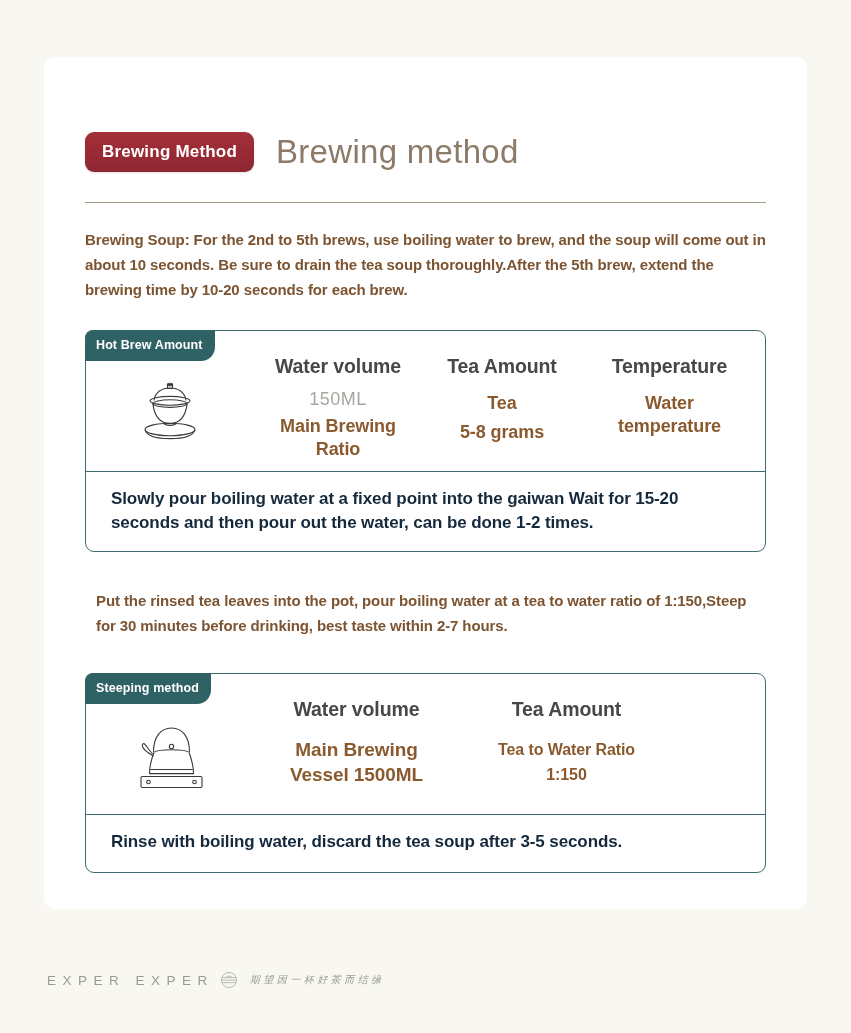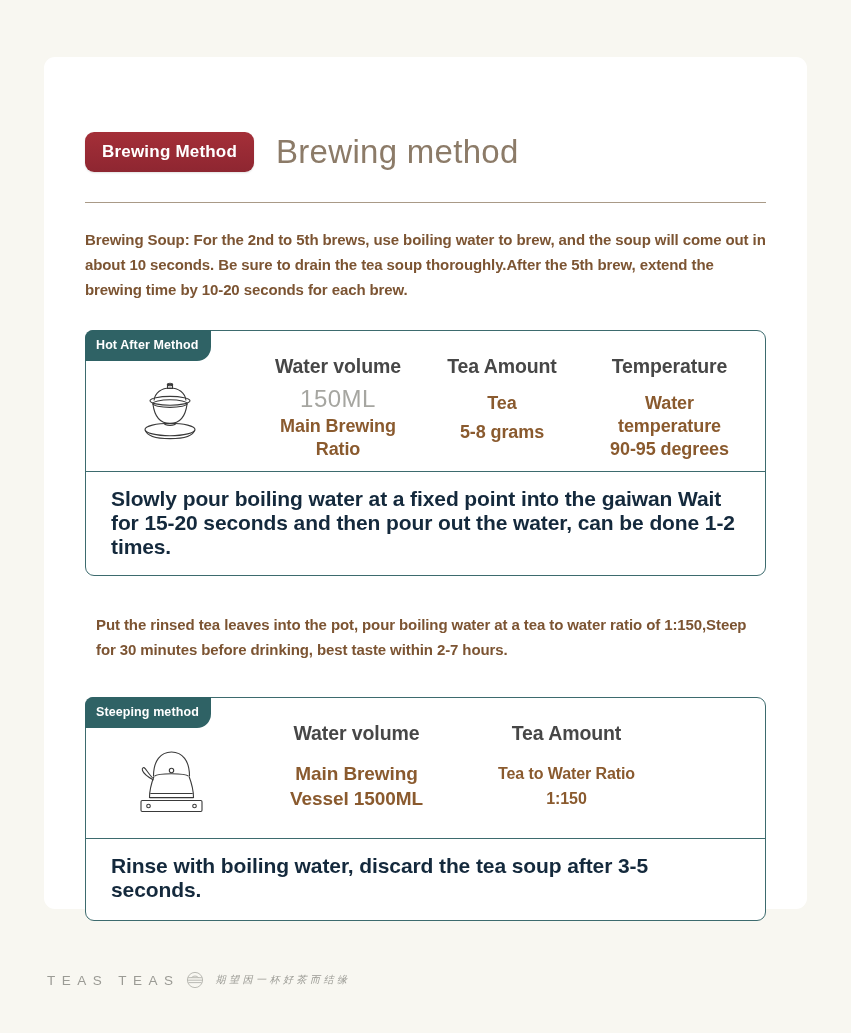--- a/index.html
+++ b/index.html
@@ -147,36 +147,36 @@
     font-size: 18px;
     font-weight: bold;
     color: #8a5a2e;
     line-height: 23px;
     letter-spacing: -0.1px;
   }
 
   .col-val.light {
     color: #a6a6a1;
     font-weight: normal;
-    font-size: 24px;
+    font-size: 18px;
     letter-spacing: 0.5px;
     margin-top: 9px;
     line-height: 24px;
   }
 
   .col-val .sub { display: block; }
 
   .card-foot {
     border-top: 1.5px solid #3d6b6e;
     padding: 15px 22px 16px 25px;
   }
 
   .card-foot-text {
     color: #14293c;
-    font-size: 21px;
+    font-size: 17px;
     font-weight: bold;
     line-height: 24px;
     letter-spacing: -0.1px;
   }
 
   
   .c1-col1 { width: 168px; }
   .c1-col2 { width: 160px; }
   .c1-col3 { width: 175px; }
 
@@ -233,21 +233,21 @@
       <div class="header-row">
         <div class="badge-pill">Brewing Method</div>
         <div class="header-title">Brewing method</div>
       </div>
       <div class="header-rule"></div>
 
       <div class="para para-top">Brewing Soup: For the 2nd to 5th brews, use boiling water to brew, and the soup will come out in about 10 seconds. Be sure to drain the tea soup thoroughly.After the 5th brew, extend the brewing time by 10-20 seconds for each brew.</div>
 
       <div class="method-card">
 
-        <div class="card-badge">Hot After Method</div>
+        <div class="card-badge">Hot Brew Amount</div>
 
         <div class="card-top">
 
           <div class="icon-cell">
             <svg width="74" height="74" viewBox="0 0 74 74">
               <g fill="none" stroke="#3a3a3a" stroke-width="1.1">
 
                 <path d="M34.5 9.5 h5 v4 h-5 z"></path>
                 <ellipse cx="37" cy="9.5" rx="2.6" ry="1.2"></ellipse>
 
@@ -282,21 +282,20 @@
               <span class="sub">Tea</span>
               <span class="sub" style="margin-top:6px;">5-8 grams</span>
             </div>
           </div>
 
           <div class="col c1-col3">
             <div class="col-head">Temperature</div>
             <div class="col-val">
               <span class="sub">Water</span>
               <span class="sub">temperature</span>
-              <span class="sub">90-95 degrees</span>
             </div>
           </div>
 
         </div>
 
         <div class="card-foot">
           <div class="card-foot-text">Slowly pour boiling water at a fixed point into the gaiwan Wait for 15-20 seconds and then pour out the water, can be done 1-2 times.</div>
         </div>
       </div>
 
@@ -355,21 +354,21 @@
           <div class="card-foot-text">Rinse with boiling water, discard the tea soup after 3-5 seconds.</div>
         </div>
       </div>
 
     </div>
   </div>
 
   <div class="footer">
 
     <div class="footer-left">
-      <span class="brand-en">TEAS TEAS</span>
+      <span class="brand-en">EXPER EXPER</span>
 
       <span class="brand-mark">
         <svg width="18" height="18" viewBox="0 0 18 18">
           <g fill="none" stroke="#b3b3ad" stroke-width="0.9">
             <circle cx="9" cy="9" r="7.6"></circle>
             <path d="M2.1 6.7 L15.9 6.7"></path>
             <path d="M1.6 9.2 L16.4 9.2"></path>
             <path d="M2.4 11.6 L15.6 11.6"></path>
             <path d="M5.6 6.6 C7 4.6 11 4.6 12.4 6.6"></path>
           </g>

